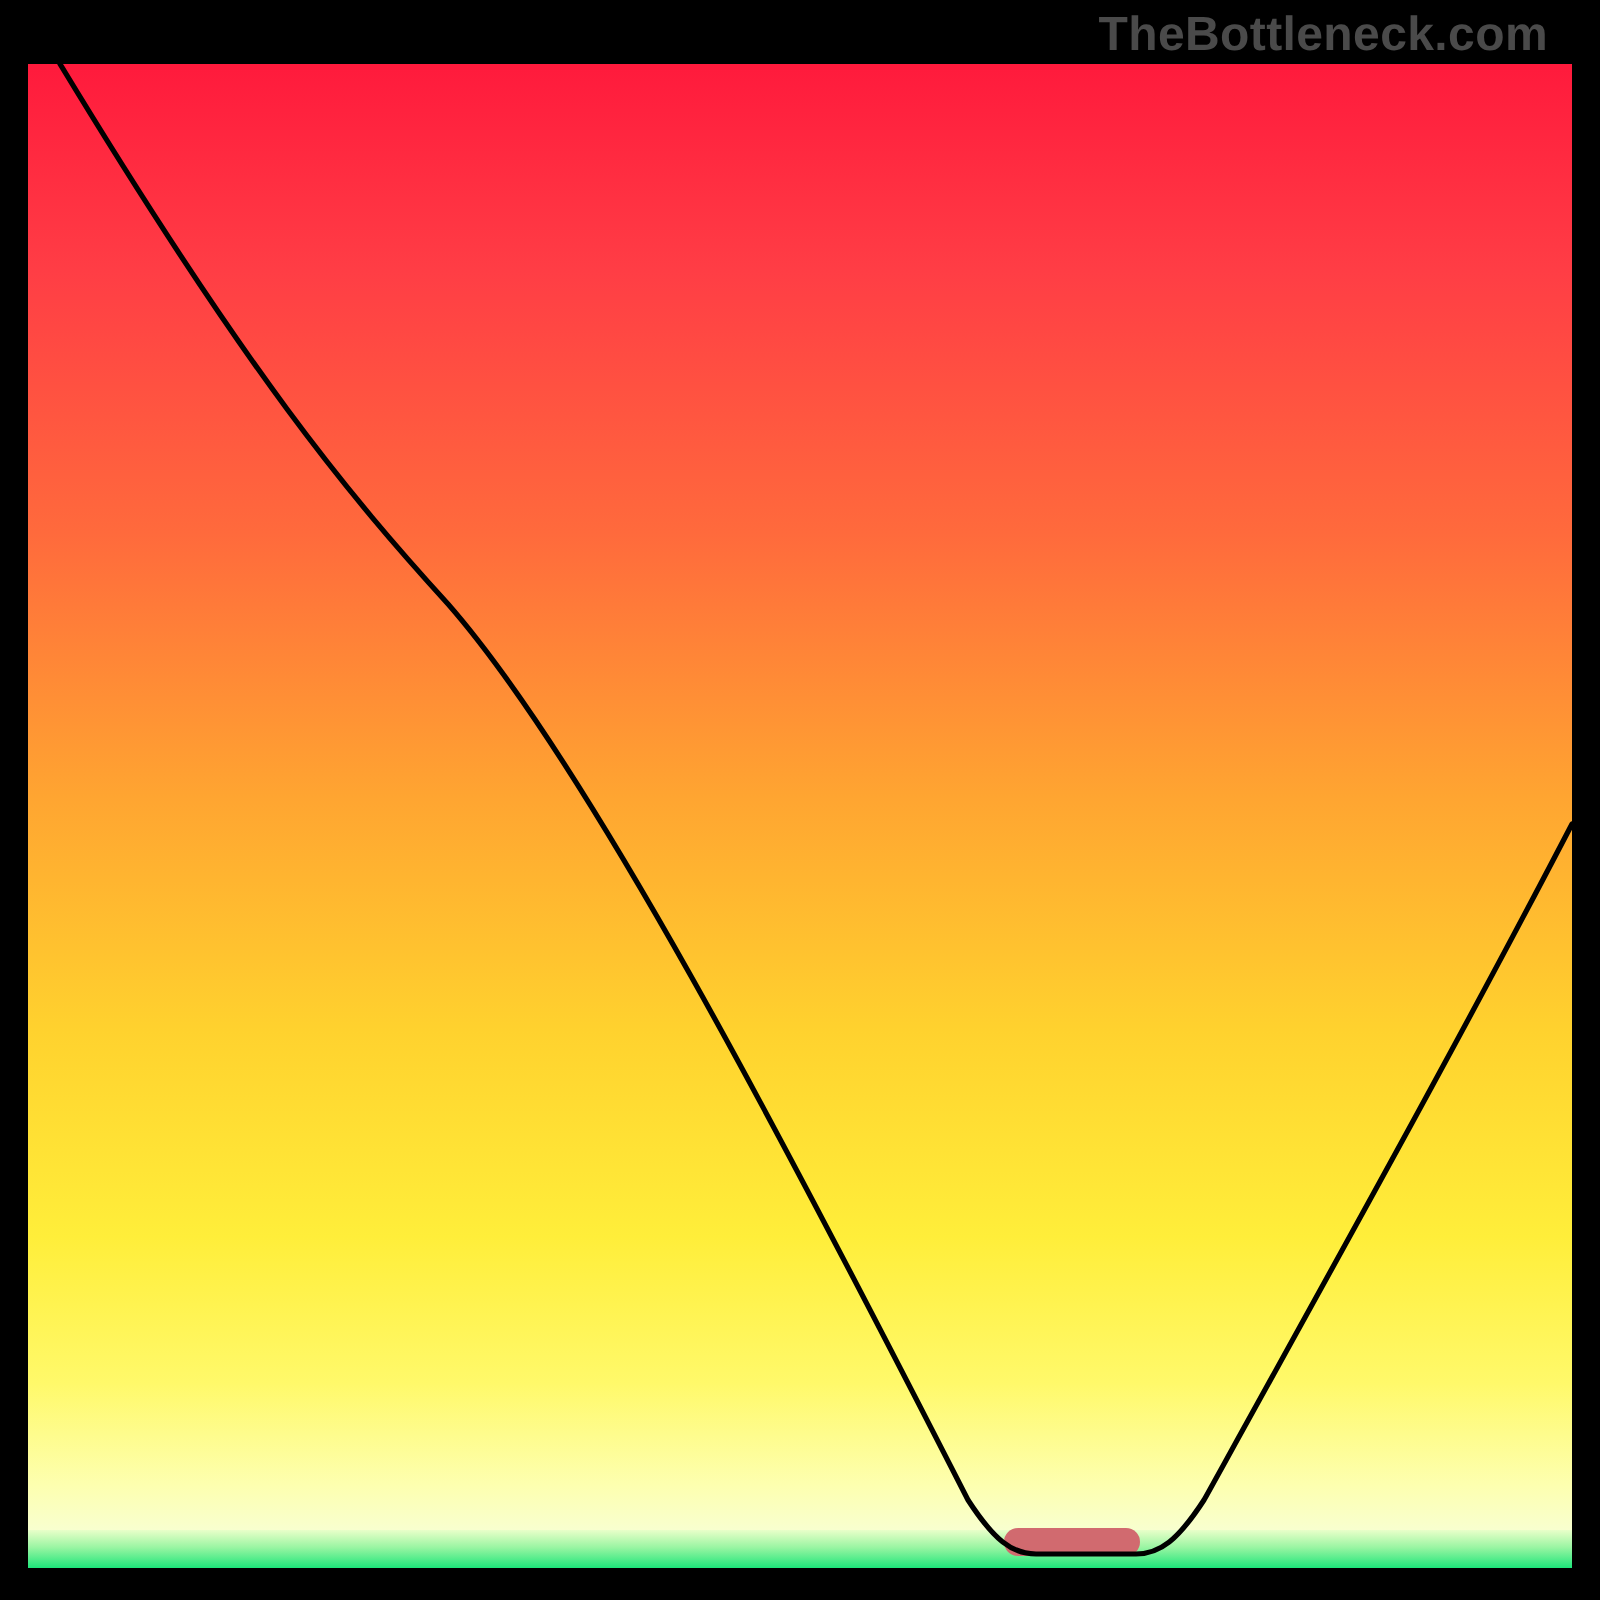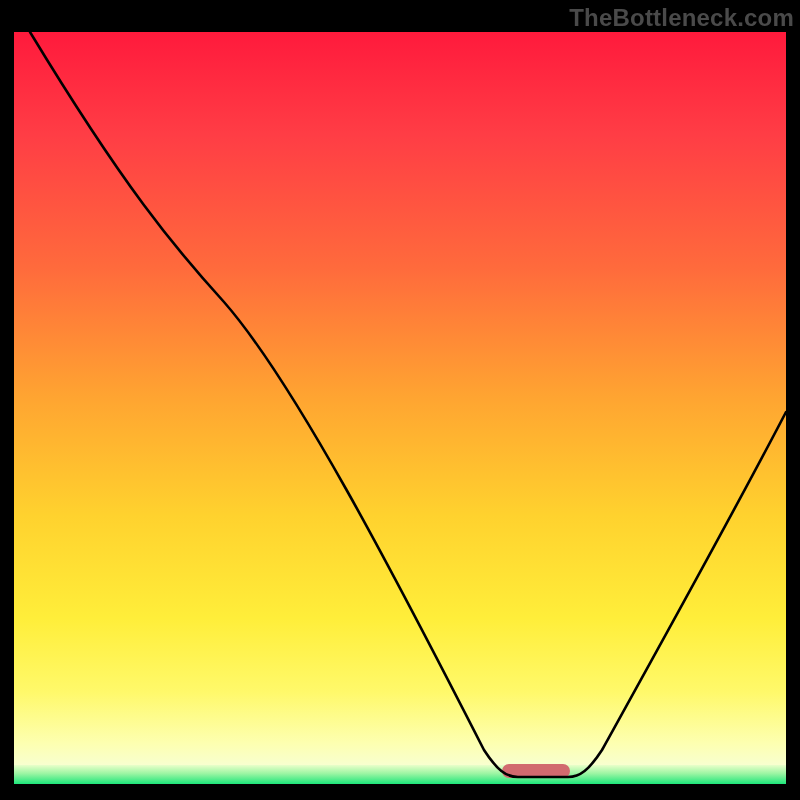--- a/index.html
+++ b/index.html
@@ -13,21 +13,21 @@
   }
   .frame {
     position: relative;
     width: 800px;
     height: 800px;
     background: #000;
   }
   .watermark {
     position: absolute;
     top: 4px;
-    right: 6px;
+    right: 26px;
     font-size: 24px;
     font-weight: 600;
     color: #4a4a4a;
     letter-spacing: 0.2px;
     z-index: 5;
   }
   .plot-area {
     position: absolute;
     left: 14px;
     top: 32px;

